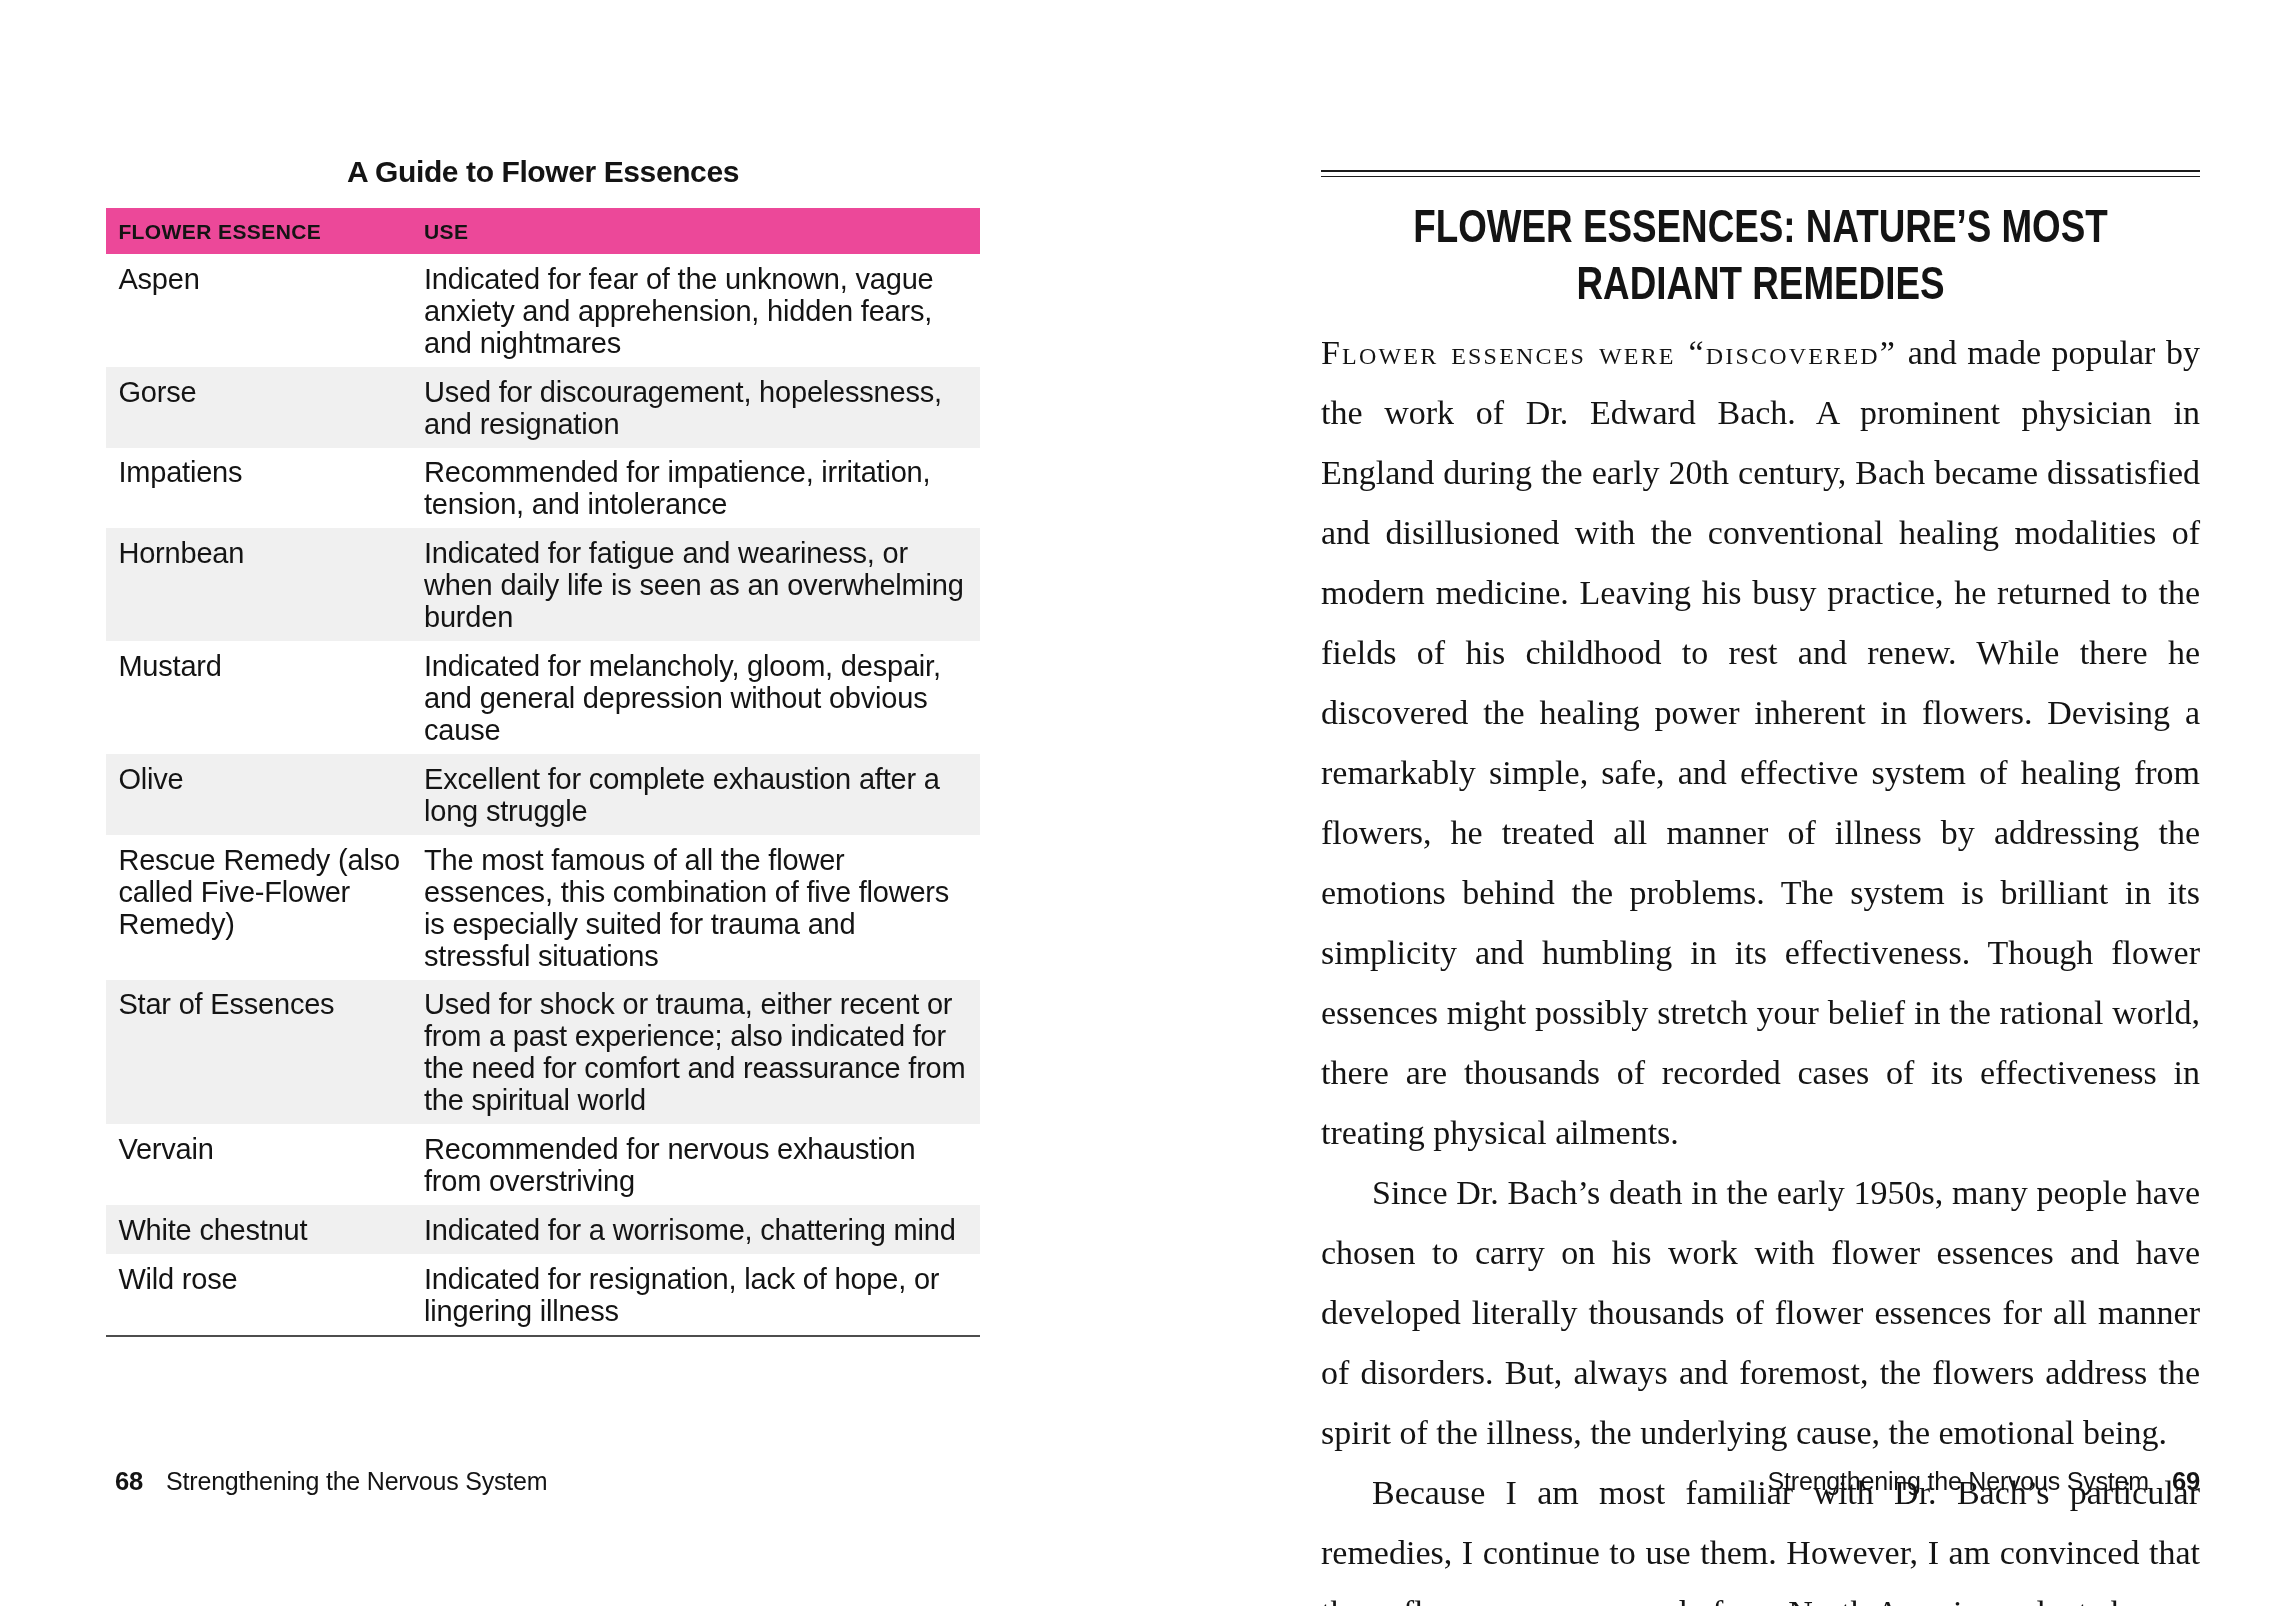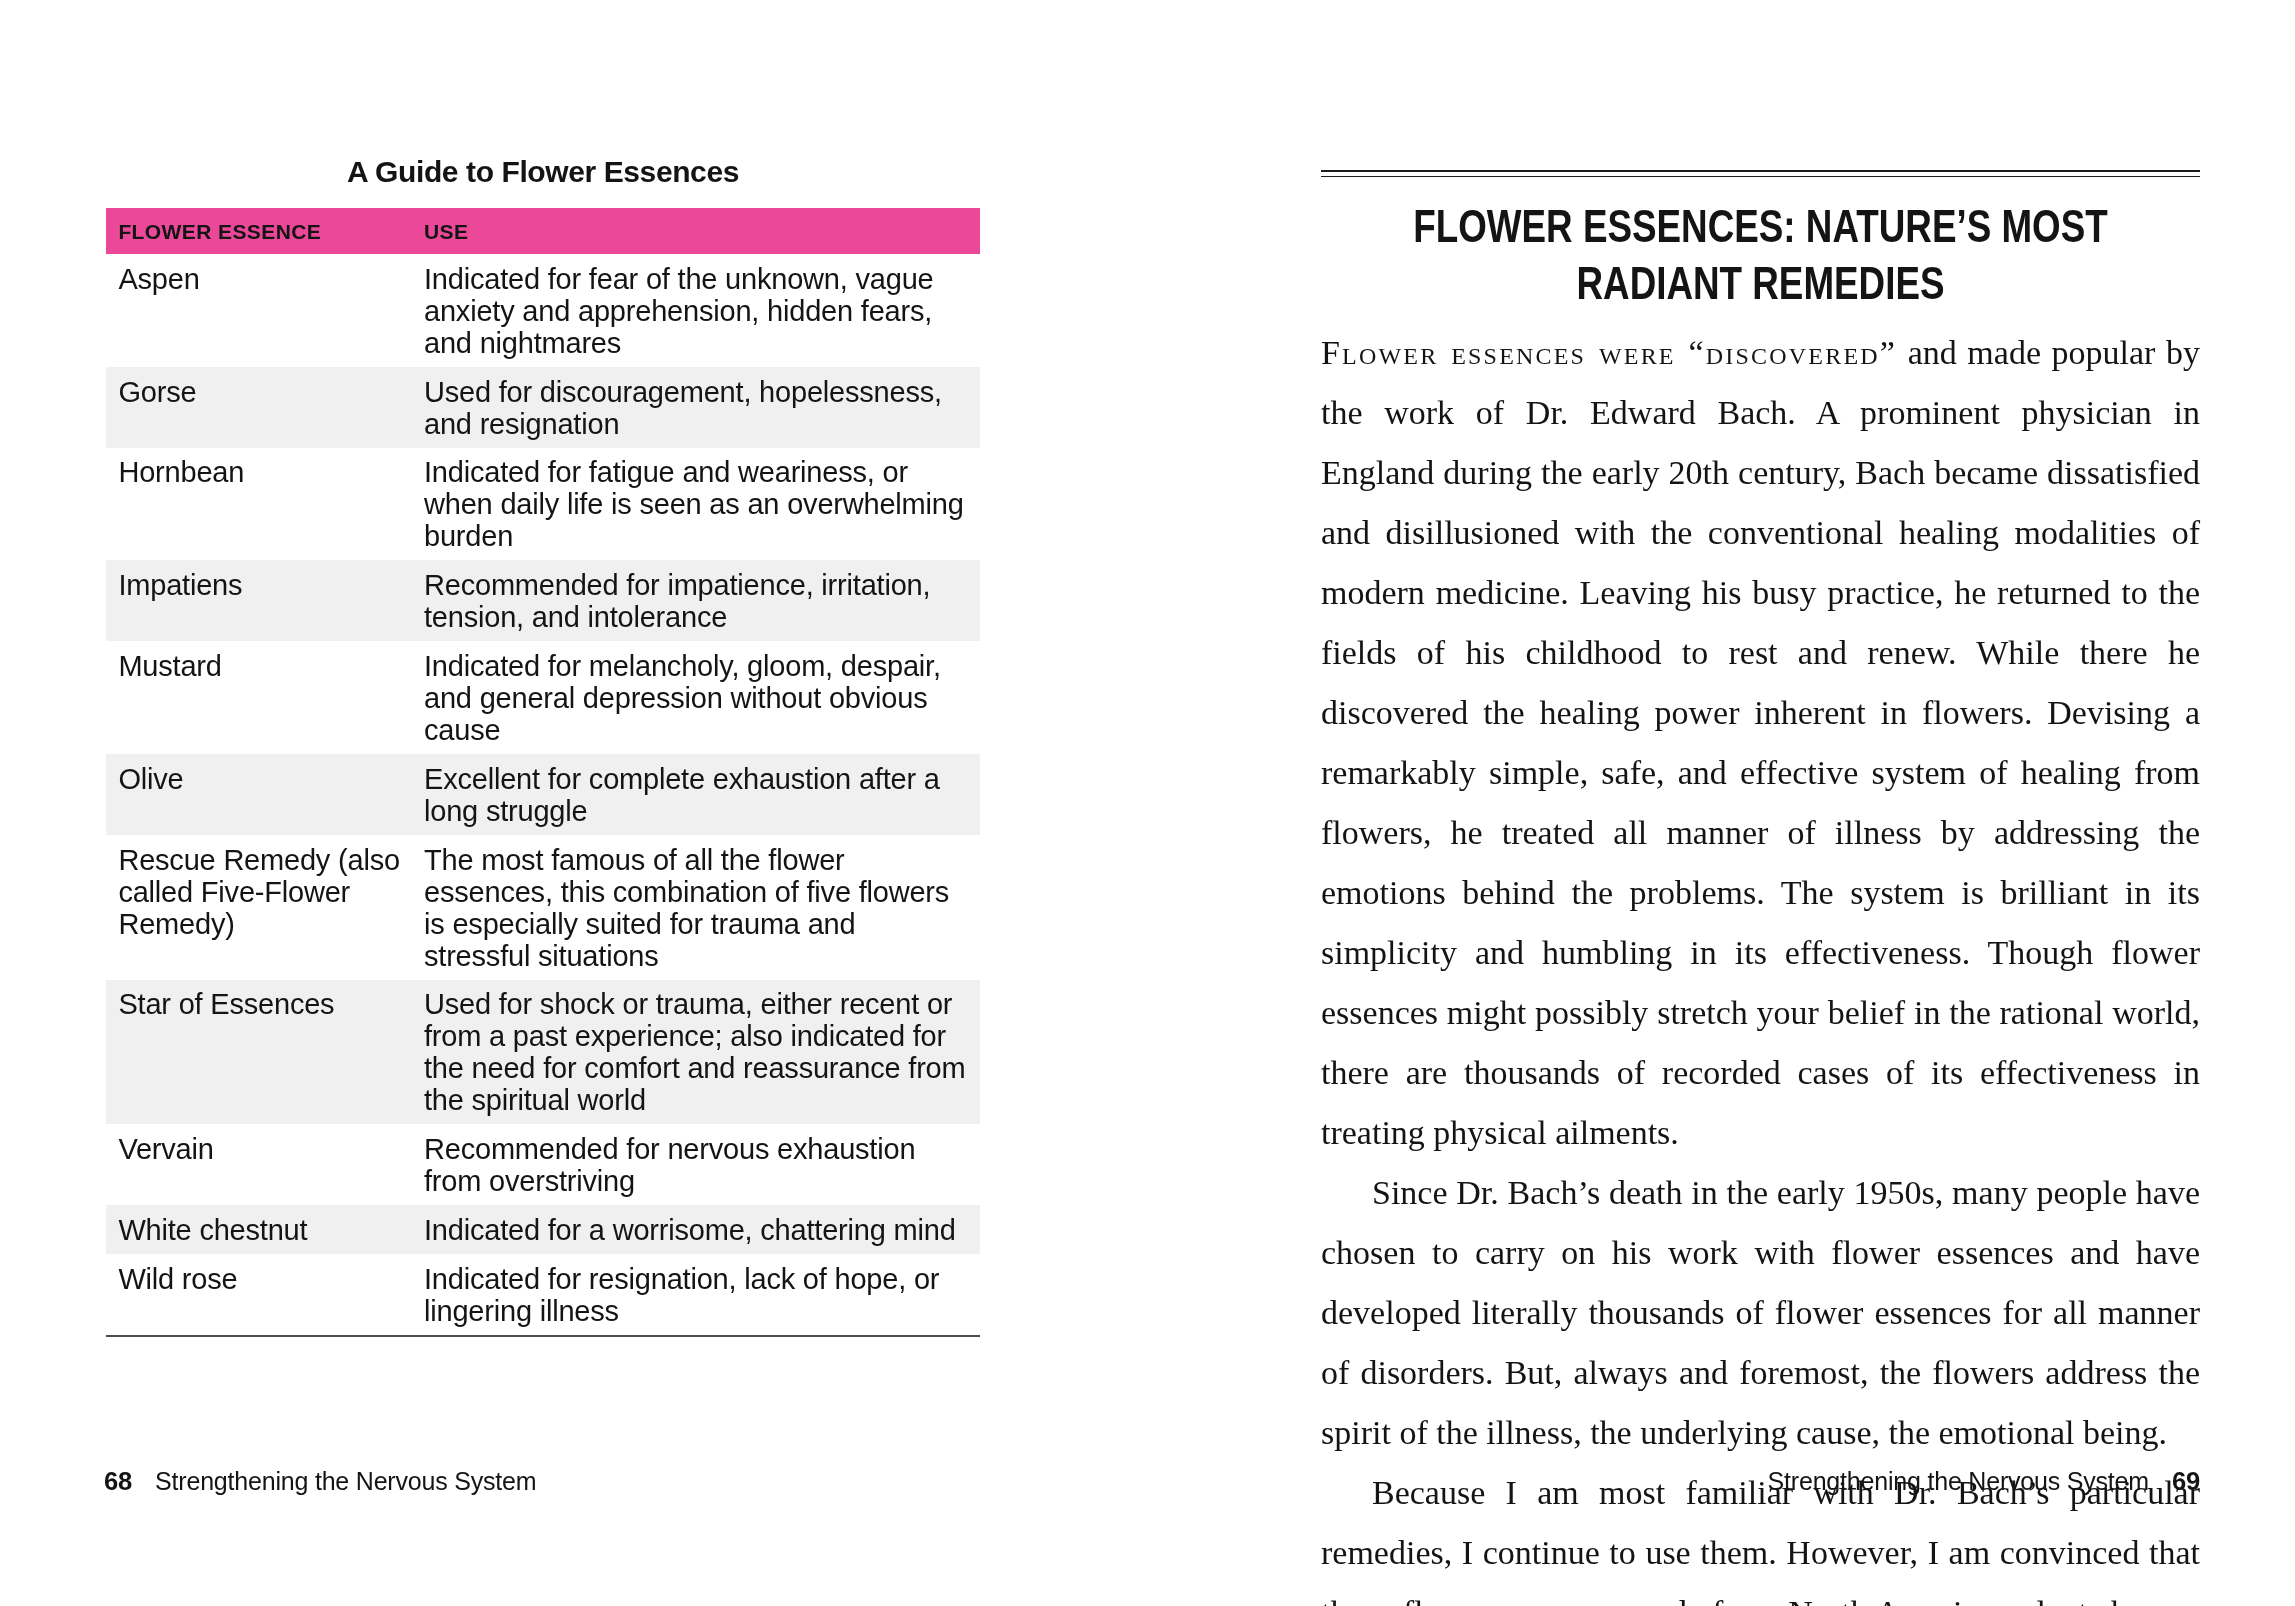--- a/index.html
+++ b/index.html
@@ -50,21 +50,21 @@
     font-family:"Liberation Serif", serif;
     font-size:34px; line-height:60px; text-align:justify;
     hyphens:auto; -webkit-hyphens:auto;
   }
   .body-text p { margin:0; }
   .body-text p + p { text-indent:51px; }
   .lead { font-variant:small-caps; letter-spacing:2.2px; }
 
   
   .footer { position:absolute; top:1467px; font-size:25px; letter-spacing:-0.2px; white-space:nowrap; }
-  .footer-left { left:104px; }
+  .footer-left { left:115px; }
   .footer-right { right:95px; text-align:left; }
   .page-num { font-weight:700; font-size:25.6px; }
   .footer-left .page-num { margin-right:23px; }
   .footer-right .page-num { margin-left:23px; }
 </style>
 </head>
 <body>
 
 <div class="table-title">A Guide to Flower Essences</div>
 
@@ -85,27 +85,27 @@
         <td class="essence">Aspen</td>
         <td class="use">Indicated for fear of the unknown, vague anxiety and apprehension, hidden fears, and nightmares</td>
       </tr>
 
       <tr>
         <td class="essence">Gorse</td>
         <td class="use">Used for discouragement, hopelessness, and resignation</td>
       </tr>
 
       <tr>
-        <td class="essence">Hornbean</td>
-        <td class="use">Indicated for fatigue and weariness, or when daily life is seen as an overwhelming burden</td>
+        <td class="essence">Impatiens</td>
+        <td class="use">Recommended for impatience, irritation, tension, and intolerance</td>
       </tr>
 
       <tr>
-        <td class="essence">Impatiens</td>
-        <td class="use">Recommended for impatience, irritation, tension, and intolerance</td>
+        <td class="essence">Hornbean</td>
+        <td class="use">Indicated for fatigue and weariness, or when daily life is seen as an overwhelming burden</td>
       </tr>
 
 
       <tr>
         <td class="essence">Mustard</td>
         <td class="use">Indicated for melancholy, gloom, despair, and general depression without obvious cause</td>
       </tr>
 
       <tr>
         <td class="essence">Olive</td>

